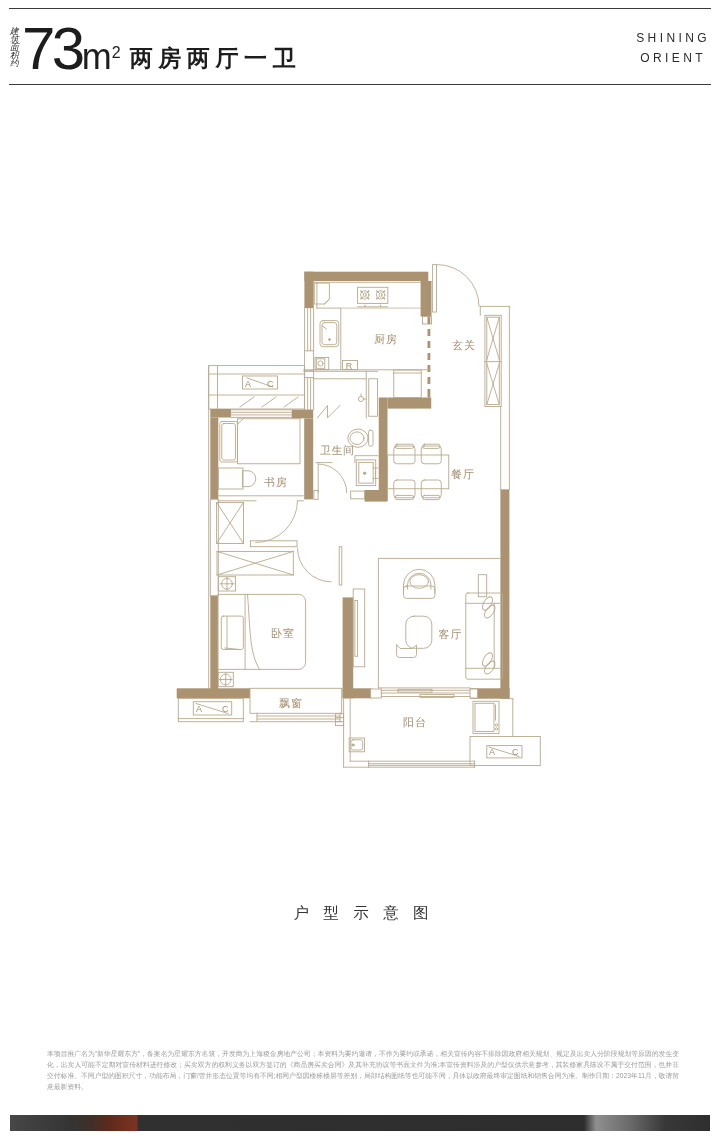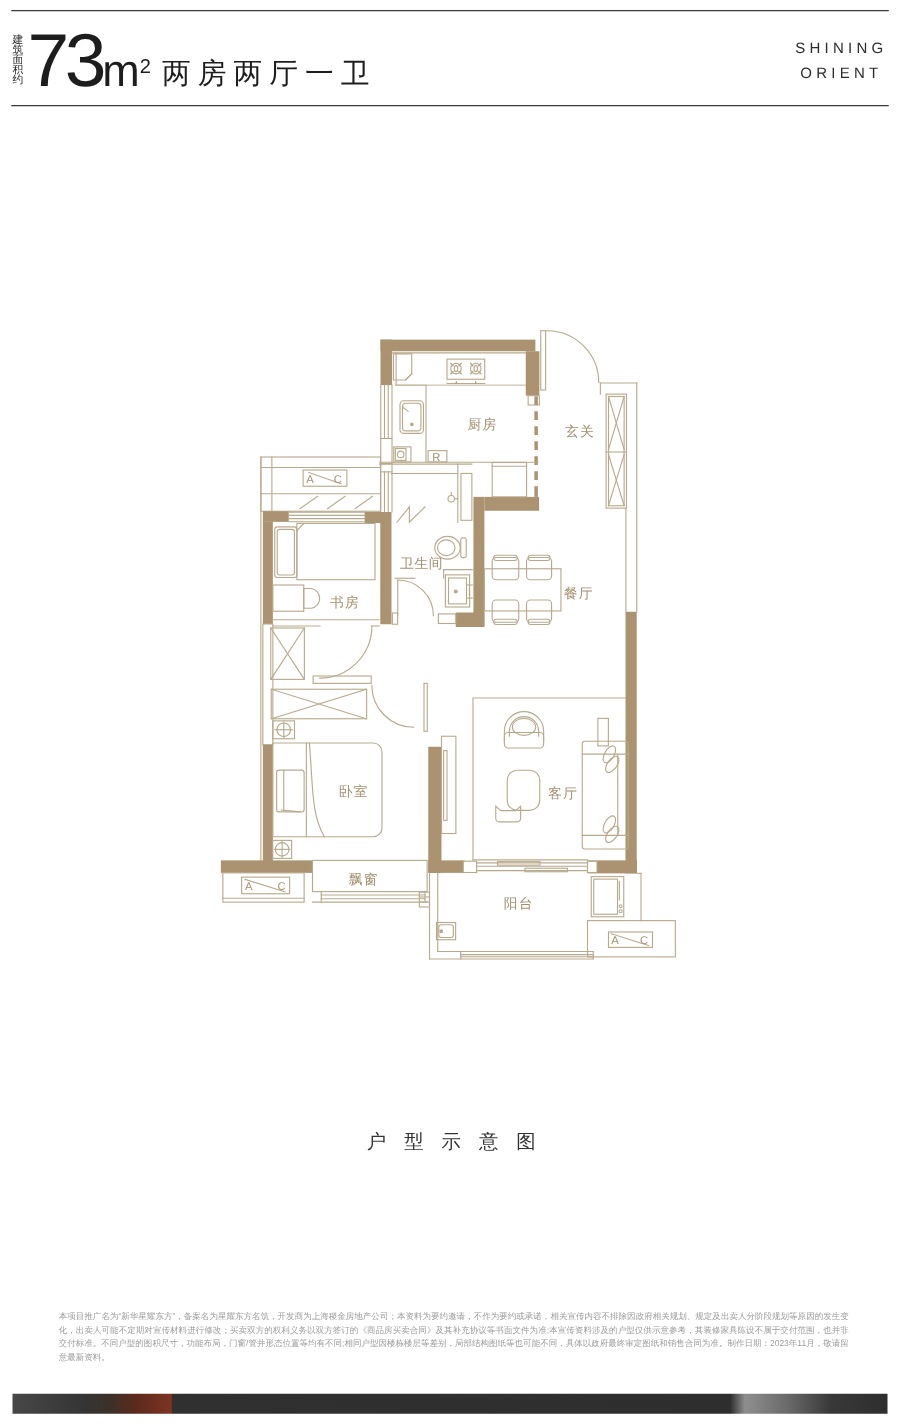--- a/index.html
+++ b/index.html
@@ -7,24 +7,24 @@
        font-family:"Liberation Sans", sans-serif;overflow:hidden;}
   .abs{position:absolute;}
 </style>
 </head>
 <body>
 
 <div class="abs" style="left:9px;top:8px;width:702px;height:1.4px;background:#3a3a3a;"></div>
 
 <div class="abs" style="left:9px;top:84px;width:702px;height:1.4px;background:#3a3a3a;"></div>
 
-<div class="abs" style="left:10px;top:27px;width:10px;font-size:8.6px;color:#222;line-height:8.1px;word-break:break-all;">建筑面积约</div>
+<div class="abs" style="left:10px;top:27px;width:10px;font-size:8.6px;color:#222;line-height:8.1px;word-break:break-all;font-style:italic;">建筑面积约</div>
 
 <div class="abs" style="left:22px;top:14px;width:560px;height:62px;color:#1d1d1d;white-space:nowrap;">
-  <span style="font-size:60px;letter-spacing:-3.5px;font-weight:400;">73</span><span style="font-size:36px;letter-spacing:0;">m</span><span style="font-size:16px;vertical-align:11px;letter-spacing:0;">2</span><span style="font-size:23px;letter-spacing:5.6px;font-weight:400;position:relative;top:-3px;left:9px;">两房两厅一卫</span>
+  <span style="font-size:60px;letter-spacing:-3.5px;font-weight:400;">73</span><span style="font-size:36px;letter-spacing:0;">m</span><span style="font-size:16px;vertical-align:11px;letter-spacing:0;">2</span><span style="font-size:23px;letter-spacing:5.6px;font-weight:700;position:relative;top:-3px;left:9px;">两房两厅一卫</span>
 </div>
 
 <div class="abs" style="right:10px;top:29px;text-align:center;color:#2b2b2b;font-size:12px;letter-spacing:3.4px;line-height:19.5px;font-weight:400;">SHINING<br>ORIENT</div>
 
 <svg class="abs" style="left:0;top:0;" width="720" height="1139" viewBox="0 0 720 1139" fill="none" stroke-linecap="square">
 <g stroke="#b9a98c" stroke-width="0.9">
 
 <rect x="304.4" y="271.7" width="123.9" height="9.3" fill="#ab9371" stroke="none"></rect>
 
 <rect x="304.4" y="271.7" width="9.3" height="36.4" fill="#ab9371" stroke="none"></rect>

